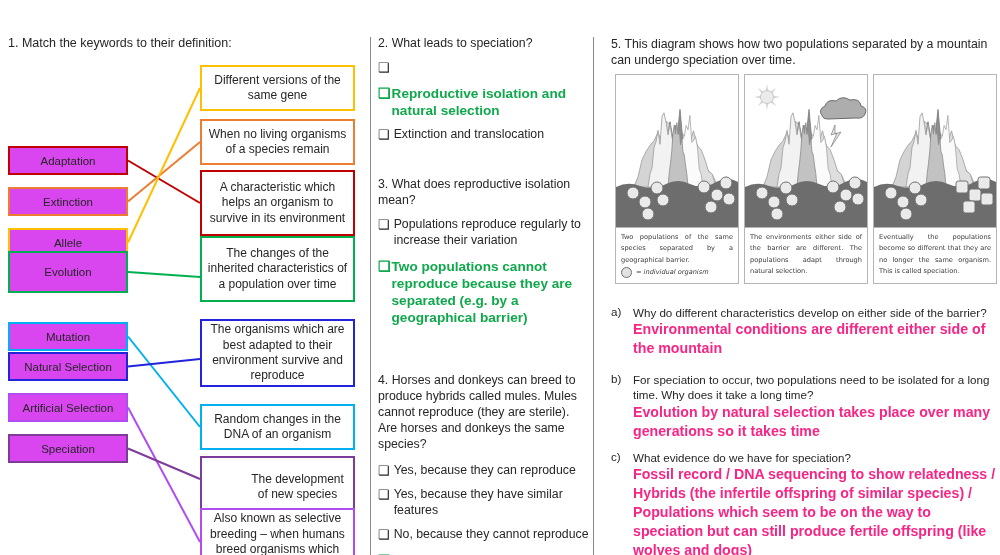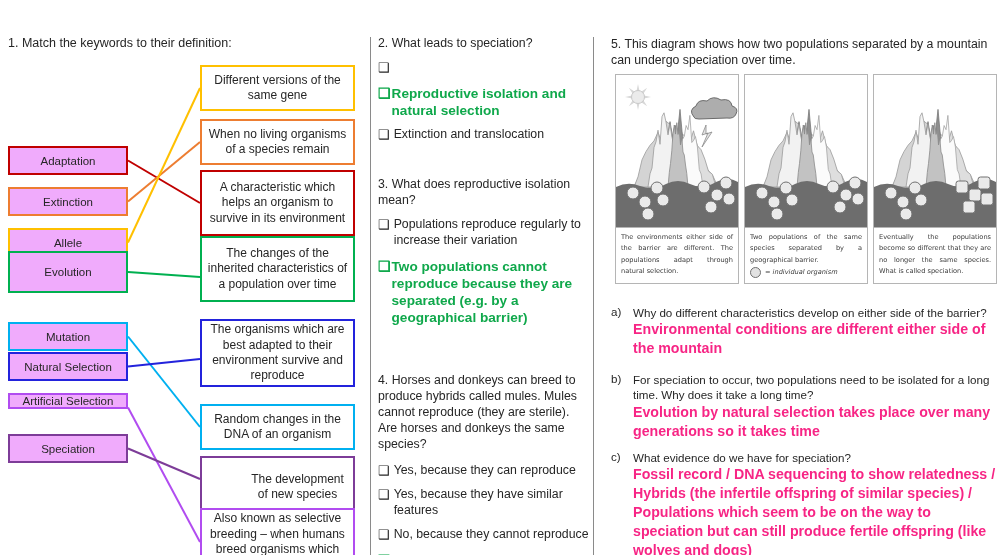--- a/index.html
+++ b/index.html
@@ -21,21 +21,21 @@
   
   #col1{position:absolute;left:0;top:0;width:370px;height:555px;}
   .q1-title{position:absolute;left:8px;top:7px;font-size:12.5px;color:#262626;white-space:nowrap;}
 
   .svg-lines{position:absolute;left:0;top:0;width:370px;height:555px;pointer-events:none;}
 
   .kw-box{
     position:absolute;left:8px;width:120px;
     box-sizing:border-box;
     border:2px solid #000;
-    background:#f0abfc;
+    background:#d946ef;
     display:flex;align-items:center;justify-content:center;
     font-size:11.5px;color:#262626;
     text-align:center;
     height:30px;
     z-index:2;
   }
   .def-box{
     position:absolute;left:200px;width:155px;
     box-sizing:border-box;
     border:2px solid #000;
@@ -141,21 +141,21 @@
         </div>
         <div class="kw-box" style="top: 222px; height: 42px; border-color: rgb(0, 176, 80);">
           <span>Evolution</span>
         </div>
         <div class="kw-box" style="top: 293px; height: 29px; border-color: rgb(0, 176, 240);">
           <span>Mutation</span>
         </div>
         <div class="kw-box" style="top: 323px; height: 29px; border-color: rgb(35, 35, 220);">
           <span>Natural Selection</span>
         </div>
-        <div class="kw-box" style="top: 364px; height: 16px; border-color: rgb(177, 76, 240);">
+        <div class="kw-box" style="top: 364px; height: 29px; border-color: rgb(177, 76, 240);">
           <span>Artificial Selection</span>
         </div>
         <div class="kw-box" style="top: 405px; height: 29px; border-color: rgb(125, 60, 152);">
           <span>Speciation</span>
         </div>
       </div>
     <div id="def-host">
         <div class="def-box" style="top: 36px; height: 46px; border-color: rgb(255, 192, 0);">
           <span>Different versions of the same gene</span>
         </div>
@@ -236,20 +236,74 @@
             <span>No, because their offspring are infertile</span>
           </div>
         </div>
     </div>
 
   </div>
 
   <div id="col3">
     <div class="q5-title">5. This diagram shows how two populations separated by a mountain can undergo speciation over time.</div>
     <div class="panels" id="panel-host">
+        <div class="panel">
+          <div class="scene">
+            <svg width="122" height="152" viewBox="0 0 122 152">
+              <rect x="0" y="0" width="122" height="152" fill="#ffffff"></rect>
+              <g>
+                <path d="M 18.0,112.0 L 23.3,101.1 L 28.5,97.8 L 33.8,90.8 L 39.0,75.5 L 44.3,70.2 L 49.5,76.7 L 54.8,76.4 L 60.0,59.9 L 65.3,55.5 L 70.5,79.2 L 75.8,73.0 L 81.0,69.6 L 86.3,81.6 L 91.5,94.4 L 96.8,100.7 L 102.0,112.0 Z" fill="#e8e8e8" stroke="#9a9a9a" stroke-width="0.8" stroke-linejoin="round"></path>
+                <path d="M 18.0,112.0 L 22.0,101.8 L 26.0,84.8 L 30.0,76.5 L 34.0,70.3 L 38.0,65.9 L 42.0,57.3 L 46.0,68.3 L 50.0,46.3 L 54.0,49.3 L 58.0,74.6 L 62.0,53.1 L 66.0,64.6 L 70.0,83.6 L 74.0,91.4 L 78.0,101.7 L 82.0,112.0 Z" fill="#d4d4d4" stroke="#9a9a9a" stroke-width="0.8" stroke-linejoin="round"></path>
+                <path d="M 40.0,112.0 L 43.8,101.3 L 47.5,93.9 L 51.3,88.9 L 55.0,76.4 L 58.8,71.9 L 62.5,63.9 L 66.3,59.6 L 70.0,60.8 L 73.8,68.0 L 77.5,55.8 L 81.3,70.7 L 85.0,74.6 L 88.8,84.1 L 92.5,96.2 L 96.3,99.2 L 100.0,112.0 Z" fill="#dedede" stroke="#9a9a9a" stroke-width="0.8" stroke-linejoin="round"></path>
+                <path d="M 39.0,112.0 L 41.5,96.7 L 44.0,79.0 L 46.5,69.4 L 49.0,59.2 L 51.5,61.6 L 54.0,46.6 L 56.5,61.7 L 59.0,50.1 L 61.5,57.6 L 64.0,34.4 L 66.5,61.7 L 69.0,70.8 L 71.5,83.1 L 74.0,78.9 L 76.5,102.3 L 79.0,112.0 Z" fill="#8f8f8f" stroke="#777777" stroke-width="0.8" stroke-linejoin="round"></path>
+                <path d="M 32.0,112.0 L 34.0,98.8 L 36.0,93.0 L 38.0,72.4 L 40.0,66.8 L 42.0,55.2 L 44.0,69.3 L 46.0,41.6 L 48.0,37.8 L 50.0,47.1 L 52.0,59.9 L 54.0,49.0 L 56.0,62.5 L 58.0,69.5 L 60.0,86.8 L 62.0,101.9 L 64.0,112.0 Z" fill="#f2f2f2" stroke="#9a9a9a" stroke-width="0.8" stroke-linejoin="round"></path>
+                <path d="M 57.0,112.0 L 58.9,102.3 L 60.8,89.1 L 62.6,79.3 L 64.5,72.6 L 66.4,64.6 L 68.3,61.2 L 70.1,50.5 L 72.0,54.7 L 73.9,40.4 L 75.8,67.5 L 77.6,65.4 L 79.5,61.6 L 81.4,71.9 L 83.3,94.6 L 85.1,99.0 L 87.0,112.0 Z" fill="#fbfbfb" stroke="#a5a5a5" stroke-width="0.8" stroke-linejoin="round"></path>
+                <path d="M 52.0,112.0 L 53.3,97.5 L 54.5,88.4 L 55.8,75.8 L 57.0,58.2 L 58.3,50.0 L 59.5,59.1 L 60.8,47.7 L 62.0,59.5 L 63.3,55.1 L 64.5,69.9 L 65.8,63.0 L 67.0,77.0 L 68.3,80.1 L 69.5,90.0 L 70.8,98.6 L 72.0,112.0 Z" fill="#c2c2c2" stroke="#8a8a8a" stroke-width="0.8" stroke-linejoin="round"></path>
+              </g>
+              <path d="M 0,112 q 12,-6 24,-1 q 14,5 26,-2 q 12,-6 24,0 q 13,6 26,-2 q 12,-6 22,0 L 122,152 L 0,152 Z" fill="#6d6d6d"></path>
+              <g>
+                <circle cx="17" cy="118" r="6" fill="#eaeaea" stroke="#707070" stroke-width="1"></circle>
+              </g>
+              <g>
+                <circle cx="29" cy="127" r="6" fill="#eaeaea" stroke="#707070" stroke-width="1"></circle>
+              </g>
+              <g>
+                <circle cx="41" cy="113" r="6" fill="#eaeaea" stroke="#707070" stroke-width="1"></circle>
+              </g>
+              <g>
+                <circle cx="47" cy="125" r="6" fill="#eaeaea" stroke="#707070" stroke-width="1"></circle>
+              </g>
+              <g>
+                <circle cx="32" cy="139" r="6" fill="#eaeaea" stroke="#707070" stroke-width="1"></circle>
+              </g>
+              <g>
+                <circle cx="88" cy="112" r="6" fill="#eaeaea" stroke="#707070" stroke-width="1"></circle>
+              </g>
+              <g>
+                <circle cx="101" cy="120" r="6" fill="#eaeaea" stroke="#707070" stroke-width="1"></circle>
+              </g>
+              <g>
+                <circle cx="110" cy="108" r="6" fill="#eaeaea" stroke="#707070" stroke-width="1"></circle>
+              </g>
+              <g>
+                <circle cx="113" cy="124" r="6" fill="#eaeaea" stroke="#707070" stroke-width="1"></circle>
+              </g>
+              <g>
+                <circle cx="95" cy="132" r="6" fill="#eaeaea" stroke="#707070" stroke-width="1"></circle>
+              </g>
+            </svg>
+          </div>
+          <div class="caption">
+            <div>Two populations of the same species separated by a geographical barrier.</div>
+            <div class="legend-line">
+              <span class="legend-circ"></span>
+              <span class="legend-txt">= individual organism</span>
+            </div>
+          </div>
+        </div>
         <div class="panel">
           <div class="scene">
             <svg width="122" height="152" viewBox="0 0 122 152">
               <rect x="0" y="0" width="122" height="152" fill="#ffffff"></rect>
               <g>
                 <path d="M 26.696863564236892,20.285510962722743 L 35,22 L 26.696863564236892,23.714489037277257 Z" fill="#d7d7d7"></path>
                 <path d="M 26.53351090110867,24.10885725205118 L 31.19238815542512,31.192388155425117 L 24.10885725205118,26.53351090110867 Z" fill="#d7d7d7"></path>
                 <path d="M 23.714489037277257,26.696863564236892 L 22,35 L 20.285510962722743,26.696863564236892 Z" fill="#d7d7d7"></path>
                 <path d="M 19.89114274794882,26.53351090110867 L 12.807611844574883,31.19238815542512 L 17.46648909889133,24.10885725205118 Z" fill="#d7d7d7"></path>
                 <path d="M 17.303136435763108,23.714489037277257 L 9,22 L 17.303136435763108,20.285510962722743 Z" fill="#d7d7d7"></path>
@@ -331,92 +385,38 @@
               <g>
                 <circle cx="41" cy="113" r="6" fill="#eaeaea" stroke="#707070" stroke-width="1"></circle>
               </g>
               <g>
                 <circle cx="47" cy="125" r="6" fill="#eaeaea" stroke="#707070" stroke-width="1"></circle>
               </g>
               <g>
                 <circle cx="32" cy="139" r="6" fill="#eaeaea" stroke="#707070" stroke-width="1"></circle>
               </g>
               <g>
-                <circle cx="88" cy="112" r="6" fill="#eaeaea" stroke="#707070" stroke-width="1"></circle>
-              </g>
-              <g>
-                <circle cx="101" cy="120" r="6" fill="#eaeaea" stroke="#707070" stroke-width="1"></circle>
-              </g>
-              <g>
-                <circle cx="110" cy="108" r="6" fill="#eaeaea" stroke="#707070" stroke-width="1"></circle>
-              </g>
-              <g>
-                <circle cx="113" cy="124" r="6" fill="#eaeaea" stroke="#707070" stroke-width="1"></circle>
-              </g>
-              <g>
-                <circle cx="95" cy="132" r="6" fill="#eaeaea" stroke="#707070" stroke-width="1"></circle>
+                <rect x="82" y="106" width="12" height="12" rx="2.5" fill="#eaeaea" stroke="#707070" stroke-width="1"></rect>
+              </g>
+              <g>
+                <rect x="95" y="114" width="12" height="12" rx="2.5" fill="#eaeaea" stroke="#707070" stroke-width="1"></rect>
+              </g>
+              <g>
+                <rect x="104" y="102" width="12" height="12" rx="2.5" fill="#eaeaea" stroke="#707070" stroke-width="1"></rect>
+              </g>
+              <g>
+                <rect x="107" y="118" width="12" height="12" rx="2.5" fill="#eaeaea" stroke="#707070" stroke-width="1"></rect>
+              </g>
+              <g>
+                <rect x="89" y="126" width="12" height="12" rx="2.5" fill="#eaeaea" stroke="#707070" stroke-width="1"></rect>
               </g>
             </svg>
           </div>
           <div class="caption">
-            <div>Two populations of the same species separated by a geographical barrier.</div>
-            <div class="legend-line">
-              <span class="legend-circ"></span>
-              <span class="legend-txt">= individual organism</span>
-            </div>
-          </div>
-        </div>
-        <div class="panel">
-          <div class="scene">
-            <svg width="122" height="152" viewBox="0 0 122 152">
-              <rect x="0" y="0" width="122" height="152" fill="#ffffff"></rect>
-              <g>
-                <path d="M 18.0,112.0 L 23.3,101.1 L 28.5,97.8 L 33.8,90.8 L 39.0,75.5 L 44.3,70.2 L 49.5,76.7 L 54.8,76.4 L 60.0,59.9 L 65.3,55.5 L 70.5,79.2 L 75.8,73.0 L 81.0,69.6 L 86.3,81.6 L 91.5,94.4 L 96.8,100.7 L 102.0,112.0 Z" fill="#e8e8e8" stroke="#9a9a9a" stroke-width="0.8" stroke-linejoin="round"></path>
-                <path d="M 18.0,112.0 L 22.0,101.8 L 26.0,84.8 L 30.0,76.5 L 34.0,70.3 L 38.0,65.9 L 42.0,57.3 L 46.0,68.3 L 50.0,46.3 L 54.0,49.3 L 58.0,74.6 L 62.0,53.1 L 66.0,64.6 L 70.0,83.6 L 74.0,91.4 L 78.0,101.7 L 82.0,112.0 Z" fill="#d4d4d4" stroke="#9a9a9a" stroke-width="0.8" stroke-linejoin="round"></path>
-                <path d="M 40.0,112.0 L 43.8,101.3 L 47.5,93.9 L 51.3,88.9 L 55.0,76.4 L 58.8,71.9 L 62.5,63.9 L 66.3,59.6 L 70.0,60.8 L 73.8,68.0 L 77.5,55.8 L 81.3,70.7 L 85.0,74.6 L 88.8,84.1 L 92.5,96.2 L 96.3,99.2 L 100.0,112.0 Z" fill="#dedede" stroke="#9a9a9a" stroke-width="0.8" stroke-linejoin="round"></path>
-                <path d="M 39.0,112.0 L 41.5,96.7 L 44.0,79.0 L 46.5,69.4 L 49.0,59.2 L 51.5,61.6 L 54.0,46.6 L 56.5,61.7 L 59.0,50.1 L 61.5,57.6 L 64.0,34.4 L 66.5,61.7 L 69.0,70.8 L 71.5,83.1 L 74.0,78.9 L 76.5,102.3 L 79.0,112.0 Z" fill="#8f8f8f" stroke="#777777" stroke-width="0.8" stroke-linejoin="round"></path>
-                <path d="M 32.0,112.0 L 34.0,98.8 L 36.0,93.0 L 38.0,72.4 L 40.0,66.8 L 42.0,55.2 L 44.0,69.3 L 46.0,41.6 L 48.0,37.8 L 50.0,47.1 L 52.0,59.9 L 54.0,49.0 L 56.0,62.5 L 58.0,69.5 L 60.0,86.8 L 62.0,101.9 L 64.0,112.0 Z" fill="#f2f2f2" stroke="#9a9a9a" stroke-width="0.8" stroke-linejoin="round"></path>
-                <path d="M 57.0,112.0 L 58.9,102.3 L 60.8,89.1 L 62.6,79.3 L 64.5,72.6 L 66.4,64.6 L 68.3,61.2 L 70.1,50.5 L 72.0,54.7 L 73.9,40.4 L 75.8,67.5 L 77.6,65.4 L 79.5,61.6 L 81.4,71.9 L 83.3,94.6 L 85.1,99.0 L 87.0,112.0 Z" fill="#fbfbfb" stroke="#a5a5a5" stroke-width="0.8" stroke-linejoin="round"></path>
-                <path d="M 52.0,112.0 L 53.3,97.5 L 54.5,88.4 L 55.8,75.8 L 57.0,58.2 L 58.3,50.0 L 59.5,59.1 L 60.8,47.7 L 62.0,59.5 L 63.3,55.1 L 64.5,69.9 L 65.8,63.0 L 67.0,77.0 L 68.3,80.1 L 69.5,90.0 L 70.8,98.6 L 72.0,112.0 Z" fill="#c2c2c2" stroke="#8a8a8a" stroke-width="0.8" stroke-linejoin="round"></path>
-              </g>
-              <path d="M 0,112 q 12,-6 24,-1 q 14,5 26,-2 q 12,-6 24,0 q 13,6 26,-2 q 12,-6 22,0 L 122,152 L 0,152 Z" fill="#6d6d6d"></path>
-              <g>
-                <circle cx="17" cy="118" r="6" fill="#eaeaea" stroke="#707070" stroke-width="1"></circle>
-              </g>
-              <g>
-                <circle cx="29" cy="127" r="6" fill="#eaeaea" stroke="#707070" stroke-width="1"></circle>
-              </g>
-              <g>
-                <circle cx="41" cy="113" r="6" fill="#eaeaea" stroke="#707070" stroke-width="1"></circle>
-              </g>
-              <g>
-                <circle cx="47" cy="125" r="6" fill="#eaeaea" stroke="#707070" stroke-width="1"></circle>
-              </g>
-              <g>
-                <circle cx="32" cy="139" r="6" fill="#eaeaea" stroke="#707070" stroke-width="1"></circle>
-              </g>
-              <g>
-                <rect x="82" y="106" width="12" height="12" rx="2.5" fill="#eaeaea" stroke="#707070" stroke-width="1"></rect>
-              </g>
-              <g>
-                <rect x="95" y="114" width="12" height="12" rx="2.5" fill="#eaeaea" stroke="#707070" stroke-width="1"></rect>
-              </g>
-              <g>
-                <rect x="104" y="102" width="12" height="12" rx="2.5" fill="#eaeaea" stroke="#707070" stroke-width="1"></rect>
-              </g>
-              <g>
-                <rect x="107" y="118" width="12" height="12" rx="2.5" fill="#eaeaea" stroke="#707070" stroke-width="1"></rect>
-              </g>
-              <g>
-                <rect x="89" y="126" width="12" height="12" rx="2.5" fill="#eaeaea" stroke="#707070" stroke-width="1"></rect>
-              </g>
-            </svg>
-          </div>
-          <div class="caption">
-            <div>Eventually the populations become so different that they are no longer the same species. What is called speciation.</div>
+            <div>Eventually the populations become so different that they are no longer the same organism. This is called speciation.</div>
           </div>
         </div>
       </div>
     <div id="subq-host">
         <div class="ans-row" style="top: 276px;">
           <div class="ans-label">a)</div>
           <div class="ans-q">Why do different characteristics develop on either side of the barrier?</div>
           <div class="ans-a">Environmental conditions are different either side of the mountain</div>
         </div>
         <div class="ans-row" style="top: 343px;">

